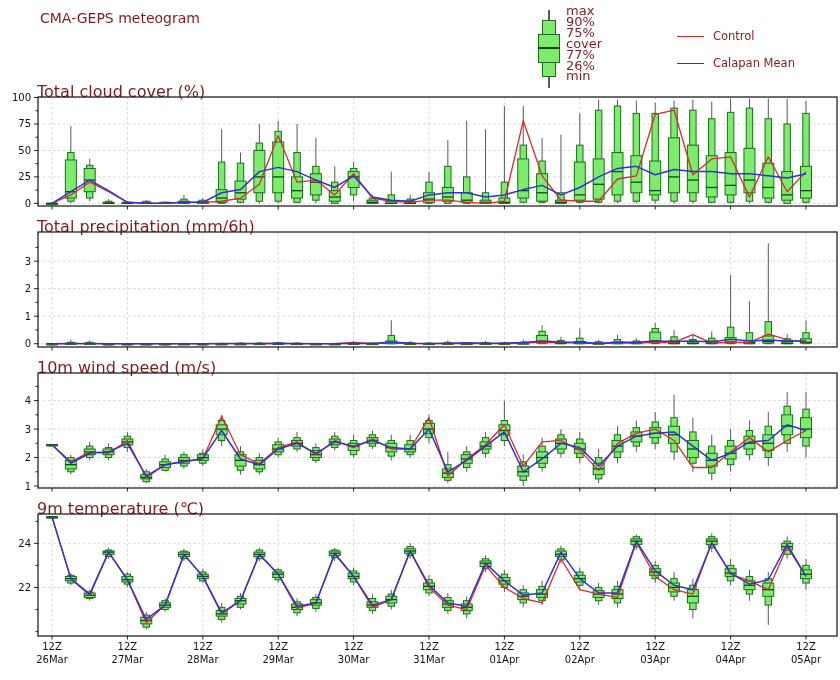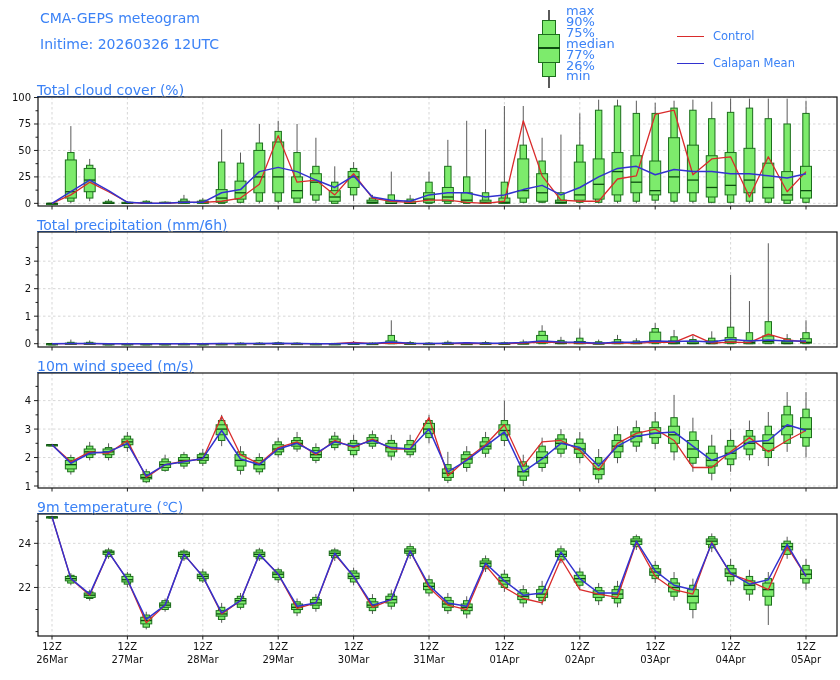--- a/index.html
+++ b/index.html
@@ -1,19 +1,19 @@
 <!DOCTYPE html>
 <html><head>
 <meta charset="utf-8">
 <style>
   html,body{margin:0;padding:0;background:#ffffff;}
   .fig{position:relative;width:840px;height:680px;background:#ffffff;
-       font-family:"DejaVu Sans", sans-serif;color:#3b82f6;overflow:hidden;}
+       font-family:"DejaVu Sans", sans-serif;color:#7f1d1d;overflow:hidden;}
   .hdr{position:absolute;left:40px;top:5px;font-size:14px;line-height:26px;}
-  .panel-title{position:absolute;left:37px;font-size:14px;text-decoration:underline;}
+  .panel-title{position:absolute;left:37px;font-size:16px;}
   .pt0{top:82px}.pt1{top:217px}.pt2{top:358px}.pt3{top:499px}
   svg{position:absolute;left:0;top:0;}
   .grid{stroke:#cdcdcd;stroke-width:0.8;stroke-dasharray:2.5 2.5;fill:none}
   .tick{stroke:#222;stroke-width:1}
   .whisk{stroke:#5a5a5a;stroke-width:1;fill:none}
   .boxn,.boxw{fill:#7deb6c;stroke:#1c6e1c;stroke-width:1}
   .med{stroke:#0d4d11;stroke-width:1.3}
   .ctrl{stroke:#d92b2b;stroke-width:1.3;fill:none;stroke-linejoin:round}
   .meanl{stroke:#3232cf;stroke-width:1.5;fill:none;stroke-linejoin:round}
   .frame{fill:none;stroke:#111;stroke-width:1.2}
@@ -33,34 +33,33 @@
   .lltxt{position:absolute;left:713px;font-size:11.5px;text-align:right;}
   .lltxt.c{top:29px}.lltxt.m{top:56px}
 </style>
 </head>
 <body>
 
 <div class="fig">
 
   <div class="hdr">
     <div>CMA-GEPS meteogram</div>
-    <div>Initime: 20260326 12UTC</div>
   </div>
 
   <div class="blg">
     <div class="vline"></div>
     <div class="nbox"></div>
     <div class="wbox"></div>
     <div class="mline"></div>
   </div>
   <div class="blg-labels">
     <div>max</div>
     <div>90%</div>
     <div>75%</div>
-    <div>median</div>
+    <div>cover</div>
     <div>77%</div>
     <div>26%</div>
     <div>min</div>
   </div>
 
   <div class="lln c"></div>
   <div class="lltxt c">Control</div>
   <div class="lln m"></div>
   <div class="lltxt m">Calapan Mean</div>
 

